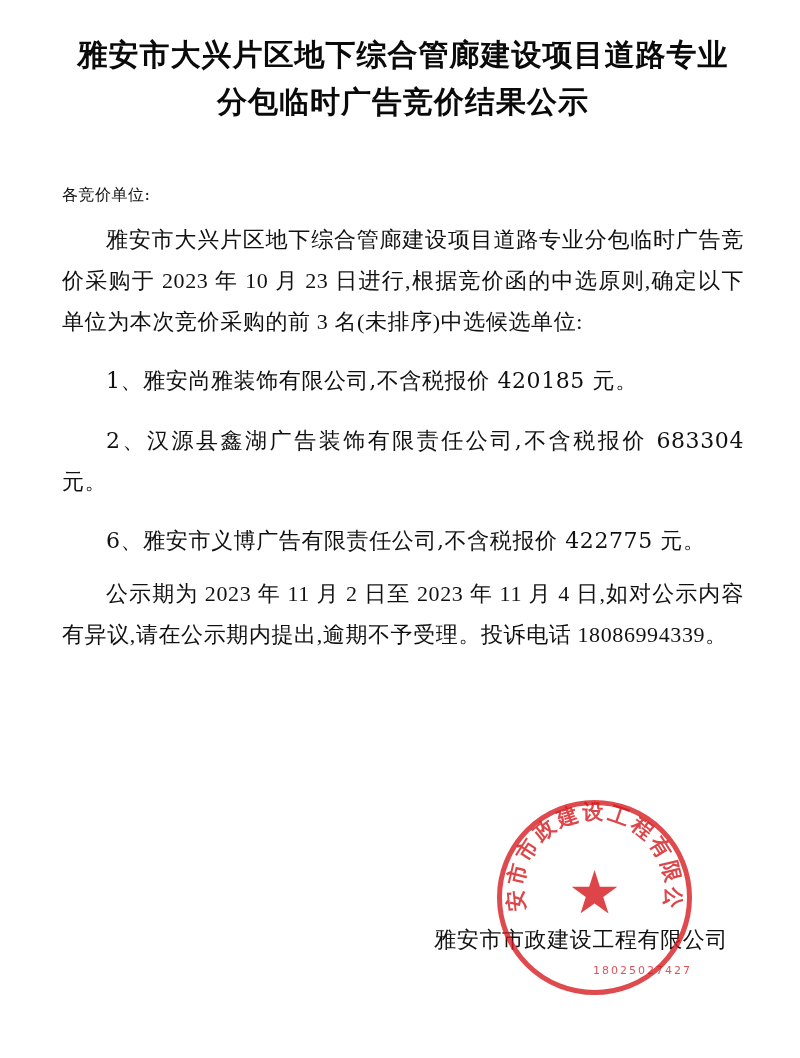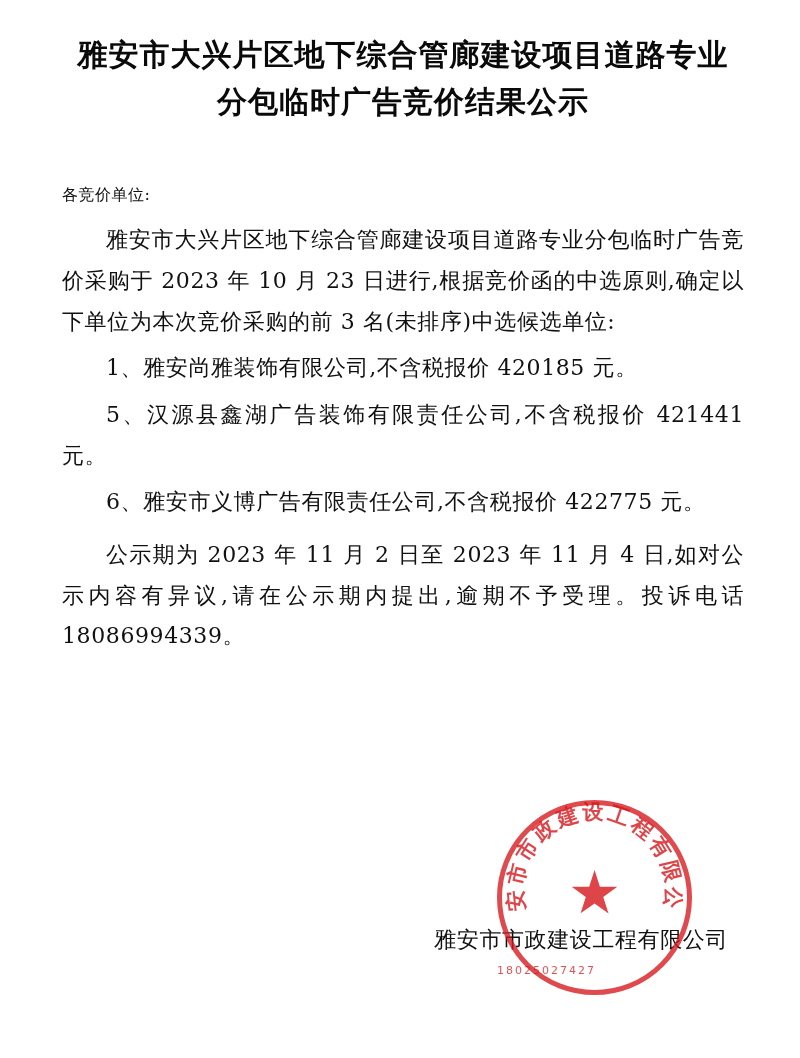--- a/index.html
+++ b/index.html
@@ -41,28 +41,29 @@
   .para {
     font-size: 22px;
     line-height: 1.85;
     letter-spacing: 0.6px;
     text-align: justify;
     text-justify: inter-ideograph;
     margin-top: 12px;
   }
   .indent {
     text-indent: 2em;
+    font-family: Liberation Serif, serif;
   }
   .list-item {
     font-size: 22px;
     line-height: 1.85;
     letter-spacing: 0.6px;
     text-align: justify;
     text-justify: inter-ideograph;
-    margin-top: 6px;
+    margin-top: 19px;
     text-indent: 2em;
   }
   .signature-block {
     position: absolute;
     right: 72px;
     bottom: 96px;
     text-align: left;
     font-size: 22px;
     line-height: 2.0;
     letter-spacing: 0.6px;
@@ -100,21 +101,21 @@
     transform: translate(-50%, -50%);
     font-size: 52px;
     color: rgba(213, 23, 28, 0.8);
     line-height: 1;
   }
   .seal-bottom {
     position: absolute;
     left: 0;
     right: 0;
     bottom: 18px;
-    text-align: left;
+    text-align: right;
     font-size: 11px;
     letter-spacing: 2px;
     color: rgba(213, 23, 28, 0.75);
     font-family: "DejaVu Sans", "Liberation Sans", sans-serif;
   }
   .seal-text-path {
     fill: rgba(213, 23, 28, 0.8);
     font-size: 21px;
     font-weight: bold;
     letter-spacing: 3px;
@@ -127,21 +128,21 @@
 <div class="page">
 
   <div class="doc-title">雅安市大兴片区地下综合管廊建设项目道路专业分包临时广告竞价结果公示</div>
 
   <div class="salutation">各竞价单位:</div>
 
   <div class="para indent">雅安市大兴片区地下综合管廊建设项目道路专业分包临时广告竞价采购于 2023 年 10 月 23 日进行,根据竞价函的中选原则,确定以下单位为本次竞价采购的前 3 名(未排序)中选候选单位:</div>
 
   <div class="list-item">1、雅安尚雅装饰有限公司,不含税报价 420185 元。</div>
 
-  <div class="list-item">5、汉源县鑫湖广告装饰有限责任公司,不含税报价 421441 元。</div>
+  <div class="list-item">2、汉源县鑫湖广告装饰有限责任公司,不含税报价 683304 元。</div>
 
   <div class="list-item">6、雅安市义博广告有限责任公司,不含税报价 422775 元。</div>
 
   <div class="para indent">公示期为 2023 年 11 月 2 日至 2023 年 11 月 4 日,如对公示内容有异议,请在公示期内提出,逾期不予受理。投诉电话 18086994339。</div>
 
   <div class="signature-block">
     <div>雅安市市政建设工程有限公司</div>
   </div>
 
   <div class="seal">

